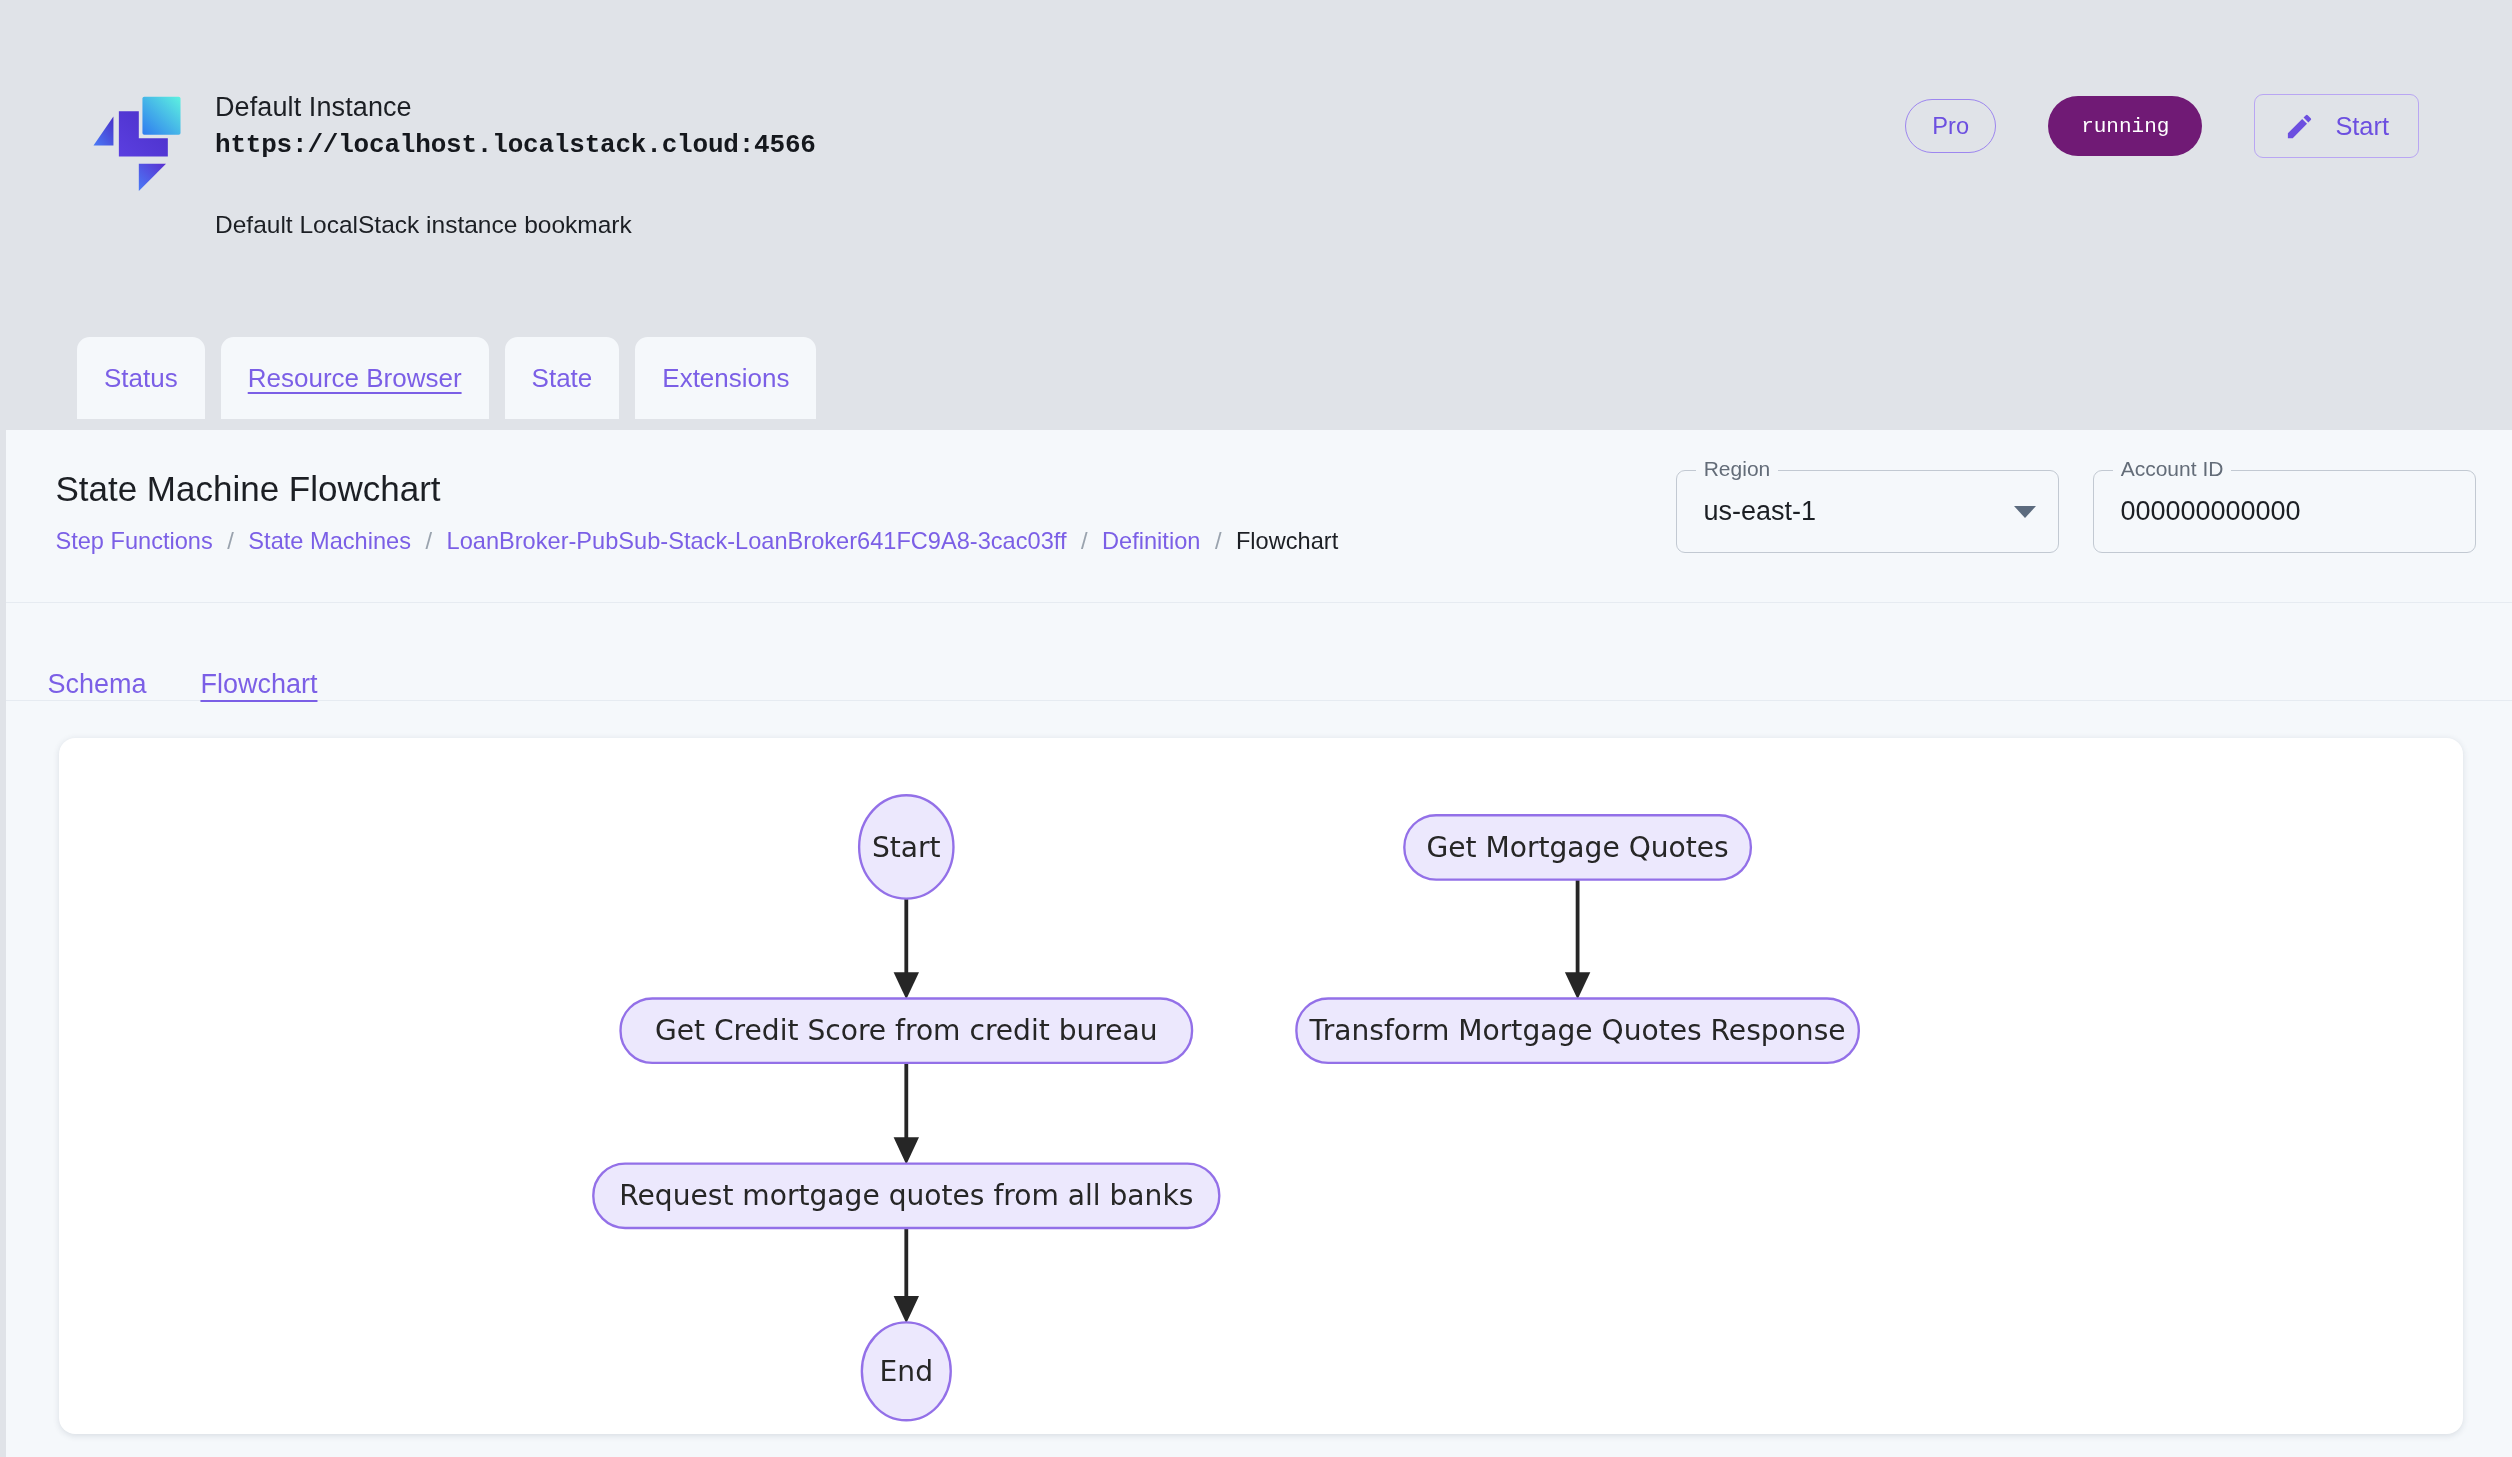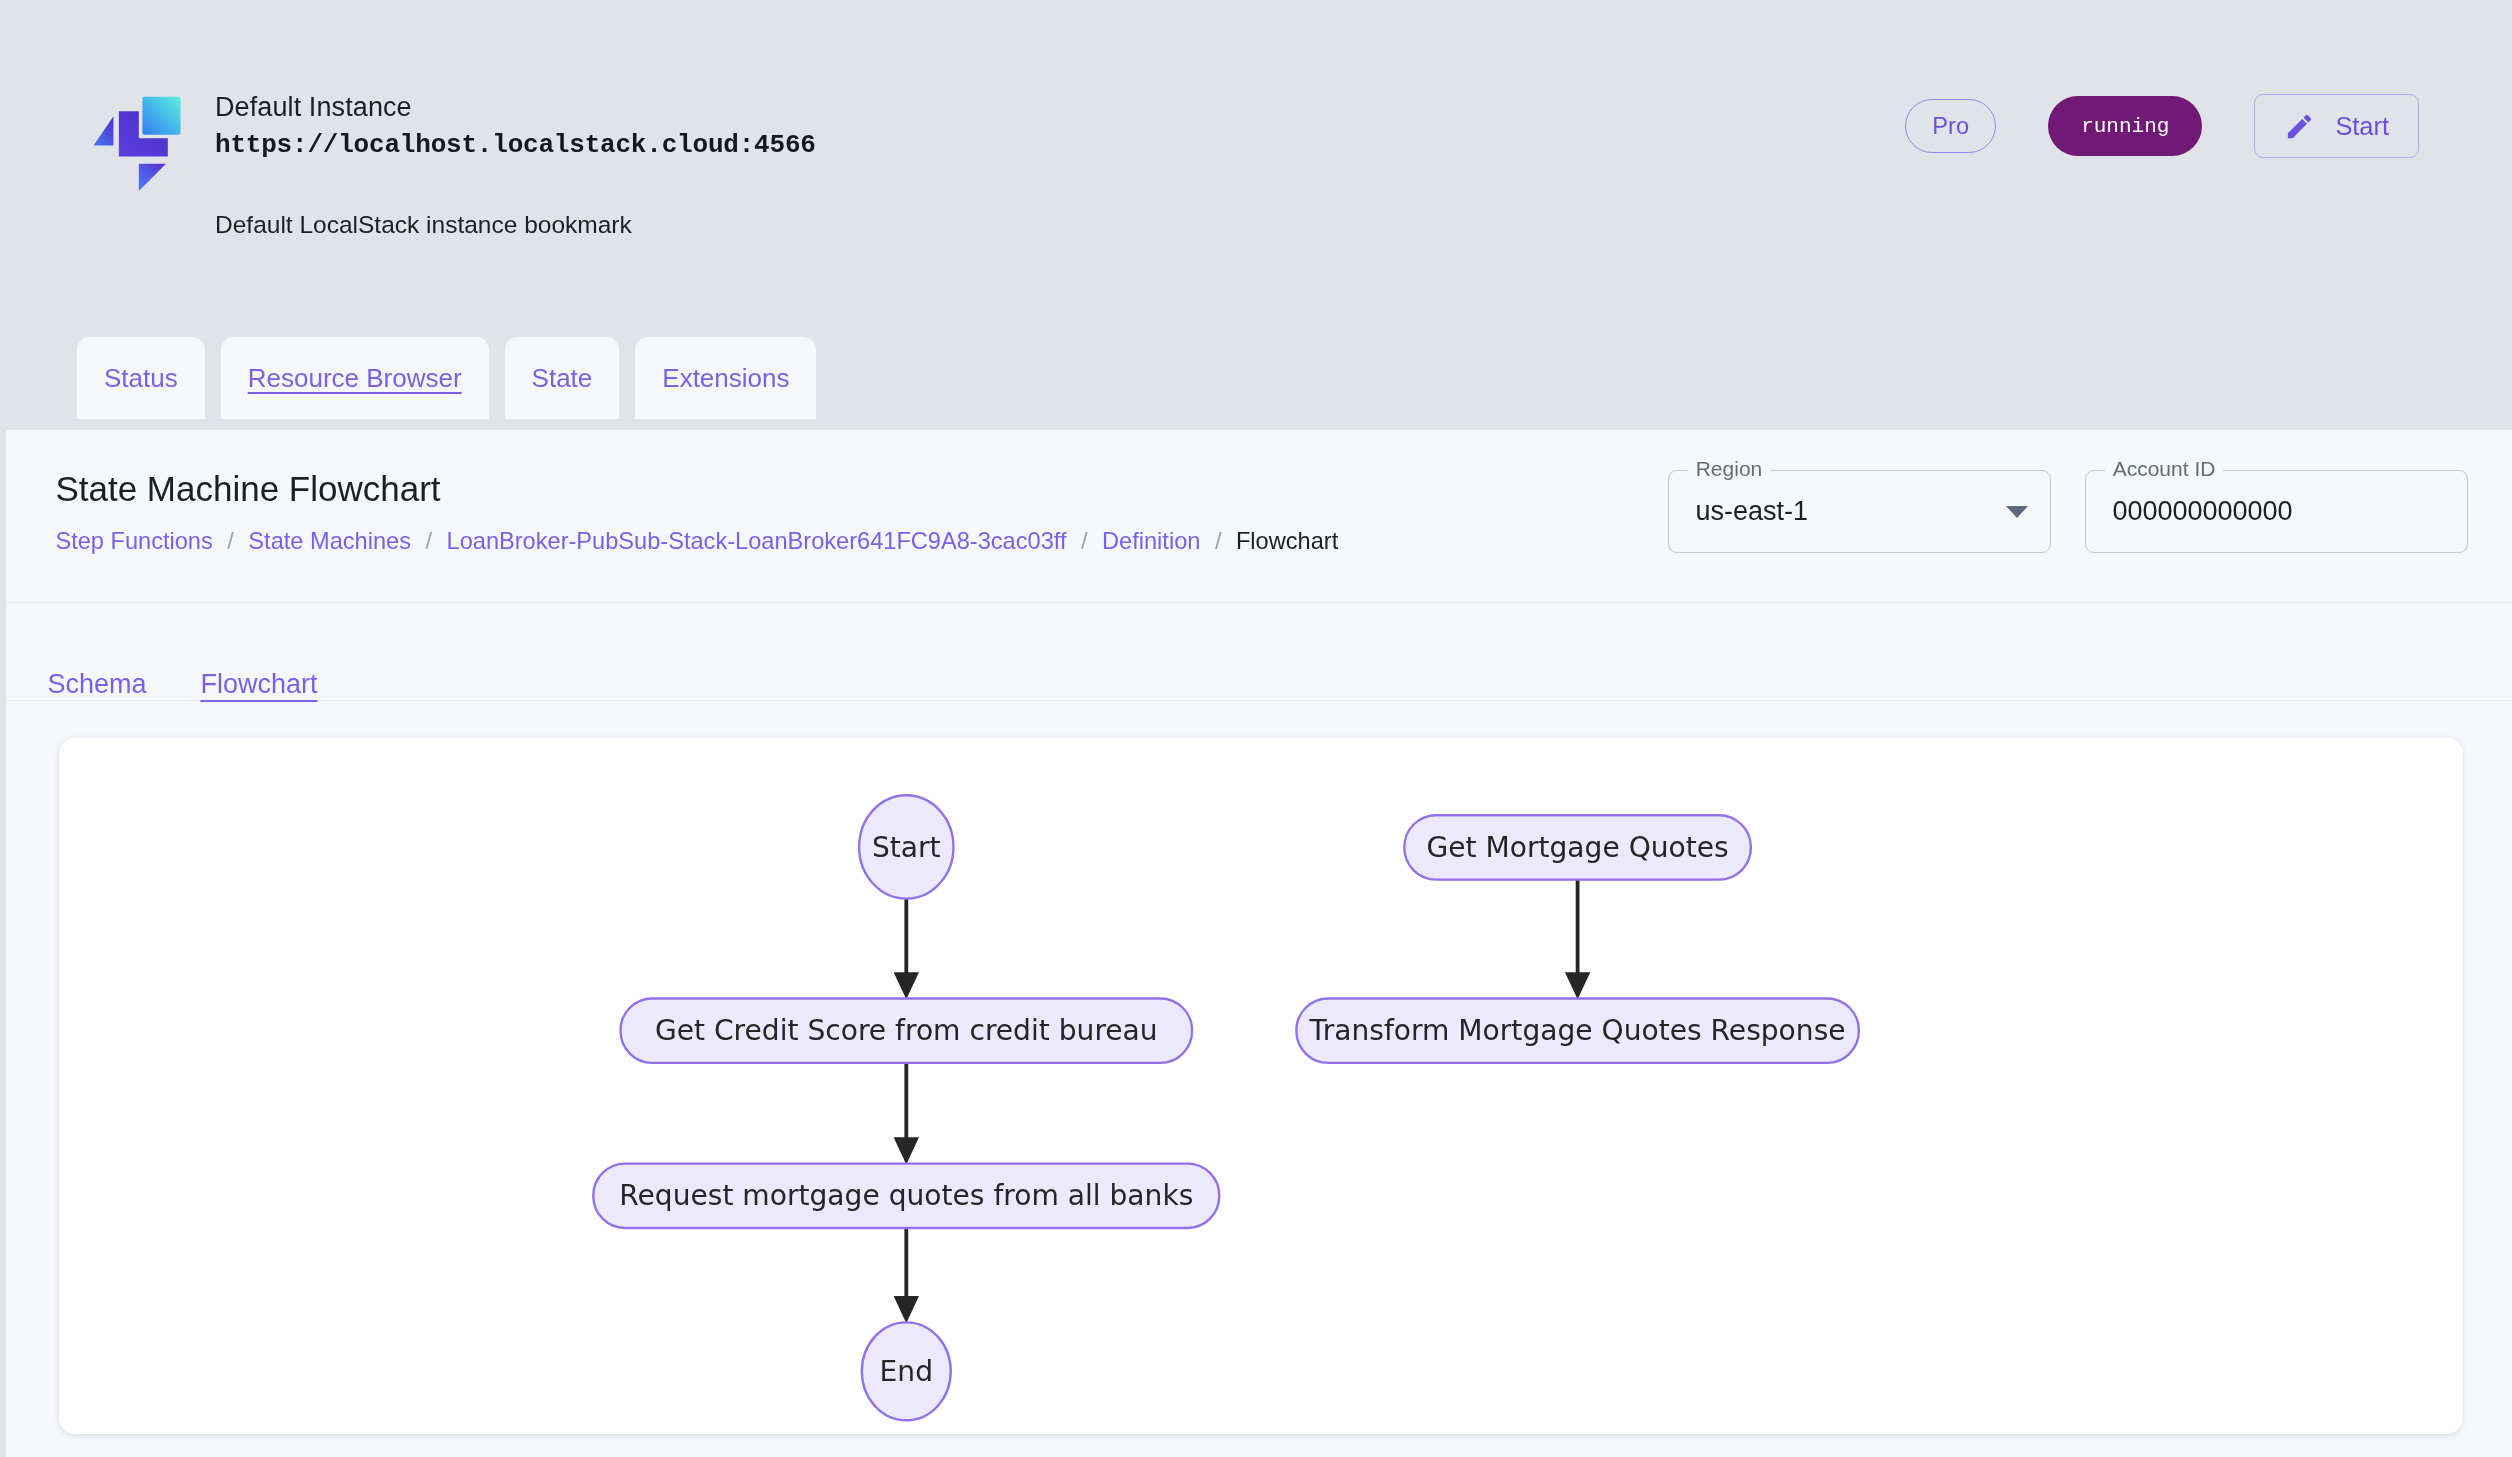--- a/index.html
+++ b/index.html
@@ -98,21 +98,21 @@
   .breadcrumb {
     position: absolute; left: 49px; top: 98px;
     display: flex; align-items: center; gap: 0; font-size: 23.6px;
     white-space: nowrap;
   }
   .bc-link { color: #7b5fe6; cursor: pointer; }
   .bc-sep { color: #9aa3ae; margin: 0 14.5px; }
   .bc-current { color: #1c1f24; }
 
   .field-group {
-    position: absolute; right: 44px; top: 40px;
+    position: absolute; right: 36px; top: 40px;
     display: flex; align-items: flex-end; gap: 34px;
   }
   .mui-field { position: relative; width: 383px; height: 83px; }
   .mui-field .box {
     position: absolute; inset: 0;
     border: 1.8px solid #c2c9d2; border-radius: 9px;
     background: transparent;
   }
   .mui-field .notch {
     position: absolute; left: 20px; top: -12.7px;

